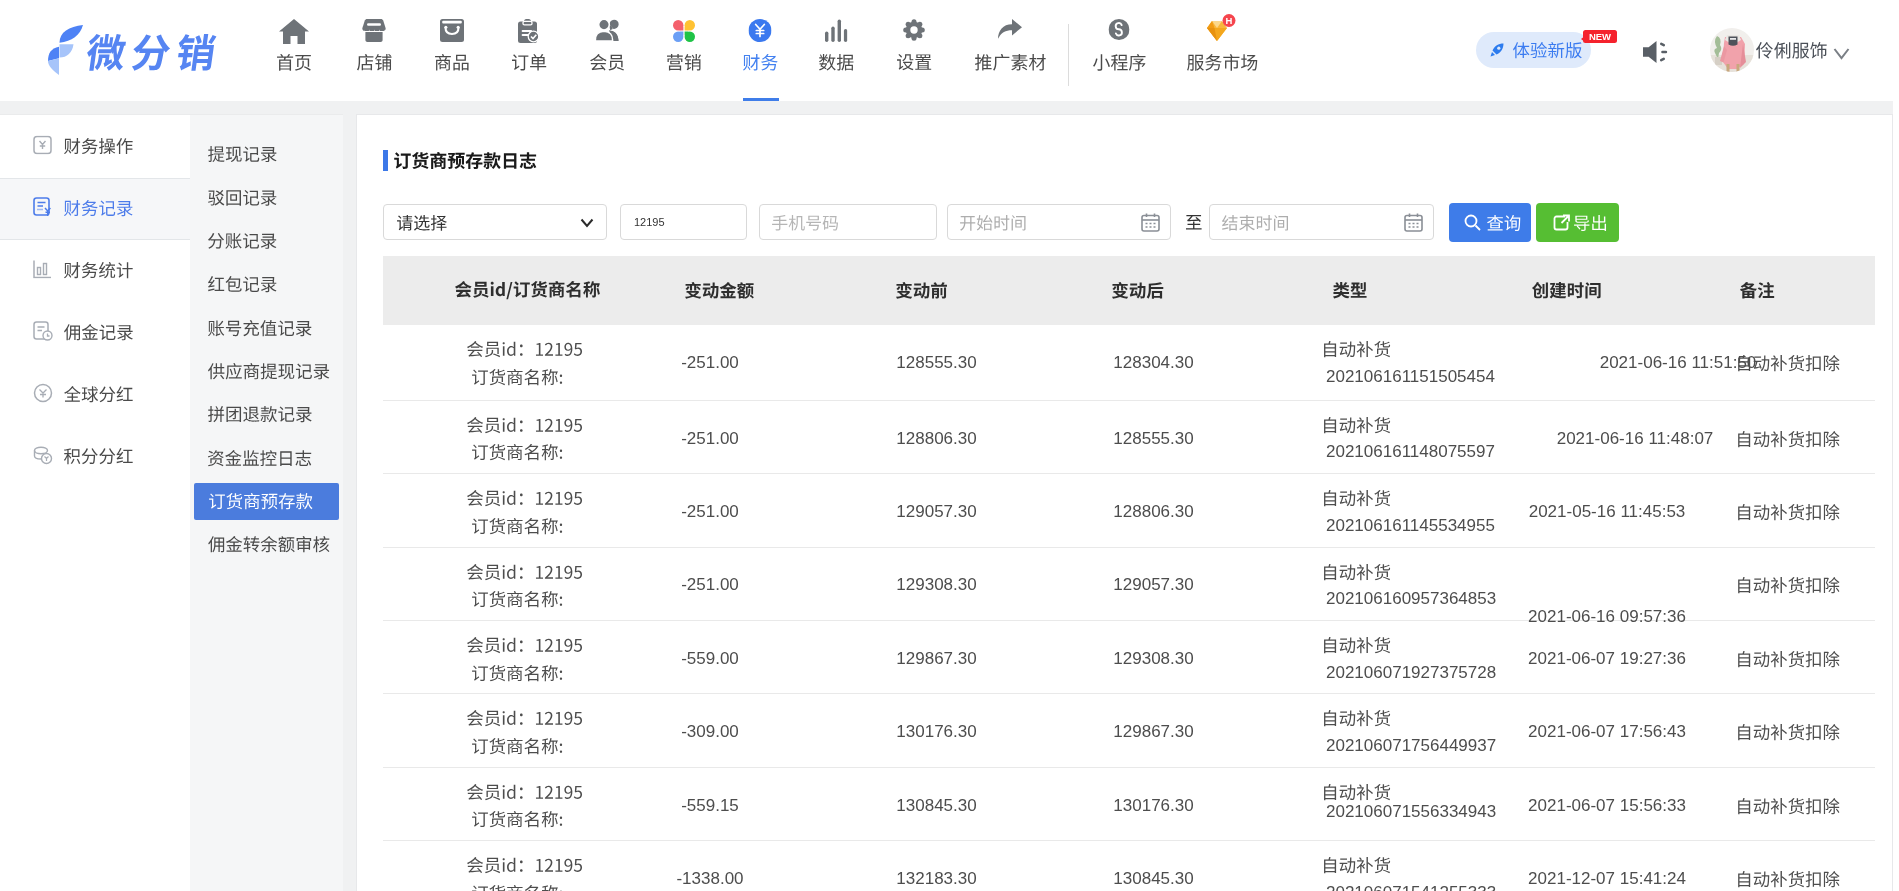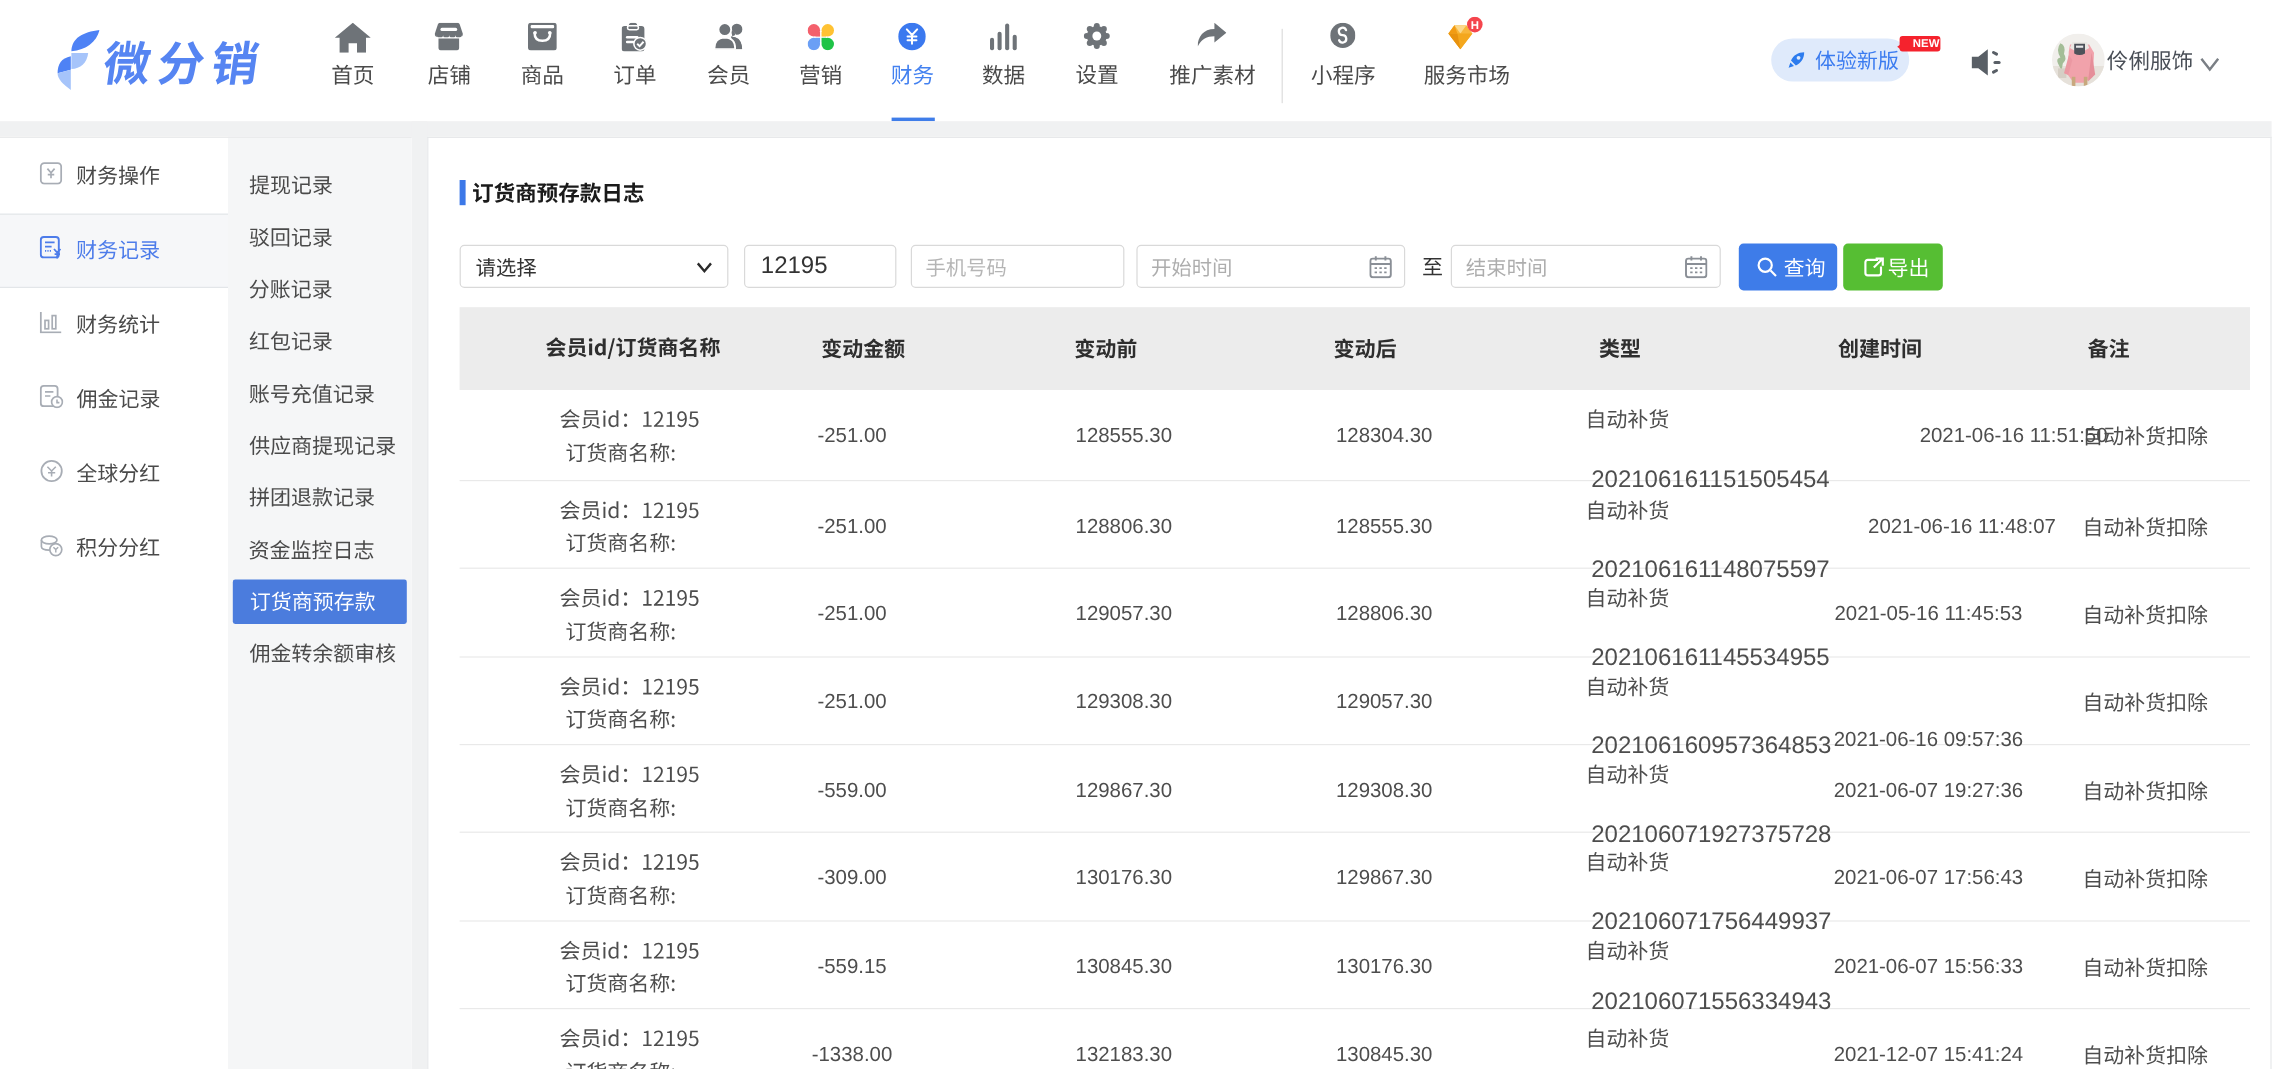--- a/index.html
+++ b/index.html
@@ -15,26 +15,26 @@
 .gap{position:absolute;left:343px;top:101px;width:13px;height:790px;background:#f0f1f2;}
 .sb1{position:absolute;left:0;top:114px;width:190px;height:777px;background:#fff;border-top:1px solid #eaebec;}
 .s1i{position:absolute;left:0;width:190px;height:62px;}
 .s1i .ico{position:absolute;left:33px;top:50%;transform:translateY(-50%);}
 .s1i.sel{background:#f6f7f9;border-top:1px solid #e3e6e9;border-bottom:1px solid #e3e6e9;}
 .sb2{position:absolute;left:190px;top:114px;width:153px;height:777px;background:#f5f6f7;border-top:1px solid #eaebec;}
 .s2sel{position:absolute;left:194px;top:482.7px;width:145px;height:37.5px;background:#4b7cdd;border-radius:2px;}
 .card{position:absolute;left:356px;top:114px;width:1537px;height:777px;background:#fff;border:1px solid #e7e8ea;border-bottom:none;}
 .tbar{position:absolute;left:383px;top:150px;width:5px;height:21px;background:#3c78e8;}
 .inp{position:absolute;top:204px;height:36px;background:#fff;border:1px solid #d9d9d9;border-radius:4px;}
-.inp .vl{position:absolute;left:13px;top:50%;transform:translateY(-50%);color:#333;font-size:20px;white-space:nowrap;}
+.inp .vl{position:absolute;left:13px;top:50%;transform:translateY(-50%);color:#333;font-size:11px;white-space:nowrap;}
 .btn{position:absolute;top:203px;height:39px;border-radius:4px;}
 .thead{position:absolute;left:383px;top:255.5px;width:1492px;height:69px;background:#ececec;}
 .trow{position:absolute;left:383px;width:1492px;border-bottom:1px solid #e9e9e9;}
 .cc{position:absolute;top:calc(50% + 1px);transform:translate(-50%,-50%);font-size:17px;color:#4d4d4d;white-space:nowrap;}
-.num{position:absolute;transform:translateY(-50%);font-size:20px;color:#4d4d4d;white-space:nowrap;margin-top:23px;}
+.num{position:absolute;transform:translateY(-50%);font-size:17px;color:#4d4d4d;white-space:nowrap;}
 </style></head><body>
 <div class="page">
 
 <svg width="0" height="0" style="position:absolute">
       <defs>
         <path id="cr9996" d="M243 312H755V210H243ZM243 373V472H755V373ZM243 150H755V44H243ZM228 815C259 782 294 736 313 702H54V632H456C450 602 442 568 433 539H168V-80H243V-23H755V-80H833V539H512L546 632H949V702H696C725 737 757 779 785 820L702 842C681 800 643 742 611 702H345L389 725C370 758 331 808 294 844Z"></path>
         <path id="cr9875" d="M464 462V281C464 174 421 55 50 -19C66 -35 87 -64 96 -80C485 4 541 143 541 280V462ZM545 110C661 56 812 -27 885 -83L932 -23C854 32 703 111 589 161ZM171 595V128H248V525H760V130H839V595H478C497 630 517 673 535 715H935V785H74V715H449C437 676 419 631 403 595Z"></path>
         <path id="cr5e97" d="M291 289V-67H365V-27H789V-65H865V289H587V424H913V493H587V612H511V289ZM365 40V219H789V40ZM466 820C486 789 505 752 519 718H125V456C125 311 117 107 30 -37C49 -45 82 -68 96 -80C188 72 202 301 202 456V646H944V718H603C590 754 565 801 539 837Z"></path>
         <path id="cr94fa" d="M760 801C800 772 851 732 878 707L923 749C896 773 842 811 803 837ZM179 837C148 744 95 654 35 595C47 580 66 544 72 529C107 565 140 610 169 659H387V727H205C219 757 232 788 243 819ZM59 344V275H201V76C201 33 168 3 150 -9C163 -25 181 -55 187 -74C202 -56 228 -38 404 70C400 84 393 111 389 129L269 63V275H400V344H269V479H371V547H110V479H201V344ZM653 840V703H424V639H653V550H452V-80H517V141H655V-73H719V141H853V3C853 -7 850 -10 841 -11C831 -11 803 -11 769 -10C779 -29 788 -58 791 -76C838 -76 871 -75 893 -64C916 -52 921 -31 921 3V550H722V639H947V703H722V840ZM517 316H655V205H517ZM517 380V485H655V380ZM853 316V205H719V316ZM853 380H719V485H853Z"></path>
         <path id="cr5546" d="M274 643C296 607 322 556 336 526L405 554C392 583 363 631 341 666ZM560 404C626 357 713 291 756 250L801 302C756 341 668 405 603 449ZM395 442C350 393 280 341 220 305C231 290 249 258 255 245C319 288 398 356 451 416ZM659 660C642 620 612 564 584 523H118V-78H190V459H816V4C816 -12 810 -16 793 -16C777 -18 719 -18 657 -16C667 -33 676 -57 680 -74C766 -74 816 -74 846 -64C876 -54 885 -36 885 3V523H662C687 558 715 601 739 642ZM314 277V1H378V49H682V277ZM378 221H619V104H378ZM441 825C454 797 468 762 480 732H61V667H940V732H562C550 765 531 809 513 844Z"></path>
@@ -657,21 +657,21 @@
         <path d="M14.5,0.5 C9.5,0.5 5.5,3 3.5,7.5 L7.5,11.5 C12,9.5 14.5,5.5 14.5,0.5 Z M3,9 L1.5,13.5 L6,12 Z" fill="#2d7cee"></path>
         <circle cx="9.8" cy="5.2" r="1.6" fill="#dfeafb"></circle>
       </svg>
 <svg class="abs" style="left:1513.0px;top:42.1px;overflow:visible;" width="68.8" height="16.3" viewBox="0.53 -14.82 68.83 16.31">
         <g>
           <use href="#s14" fill="#3a7bf0"></use>
         </g>
       </svg>
 <div class="abs" style="left:1583px;top:30px;width:34px;height:13px;background:#f5222d;border-radius:2.5px;"></div>
 <div class="abs" style="left:1581px;top:36px;width:0;height:0;border-top:3px solid transparent;border-bottom:3px solid transparent;border-right:4px solid #f5222d;"></div>
-<div class="abs" style="left:1583px;top:30px;width:34px;height:13px;font-size:9.5px;font-weight:bold;color:#fff;line-height:13.5px;margin-left:11px;">NEW</div>
+<div class="abs" style="left:1583px;top:30px;width:34px;height:13px;font-size:9.5px;font-weight:bold;color:#fff;text-align:center;line-height:13.5px;">NEW</div>
 <svg class="abs" style="left:1643px;top:39px" width="26" height="26" viewBox="0 0 26 26">
         <path d="M0,8.2 L5.6,8.2 L13.5,2 L13.5,24 L5.6,17.8 L0,17.8 Z" fill="#595f66"></path>
         <rect x="16.8" y="4.2" width="5.4" height="2.5" rx="1.25" fill="#595f66" transform="rotate(28 19.5 5.5)"></rect>
         <rect x="18.2" y="11.8" width="6" height="2.5" rx="1.25" fill="#595f66"></rect>
         <rect x="16.8" y="19.2" width="5.4" height="2.5" rx="1.25" fill="#595f66" transform="rotate(-28 19.5 20.5)"></rect>
       </svg>
 <svg class="abs" style="left:1710px;top:28px" width="44" height="44" viewBox="0 0 44 44">
         <defs>
           <clipPath id="avc">
             <circle cx="22" cy="22" r="22"></circle>

